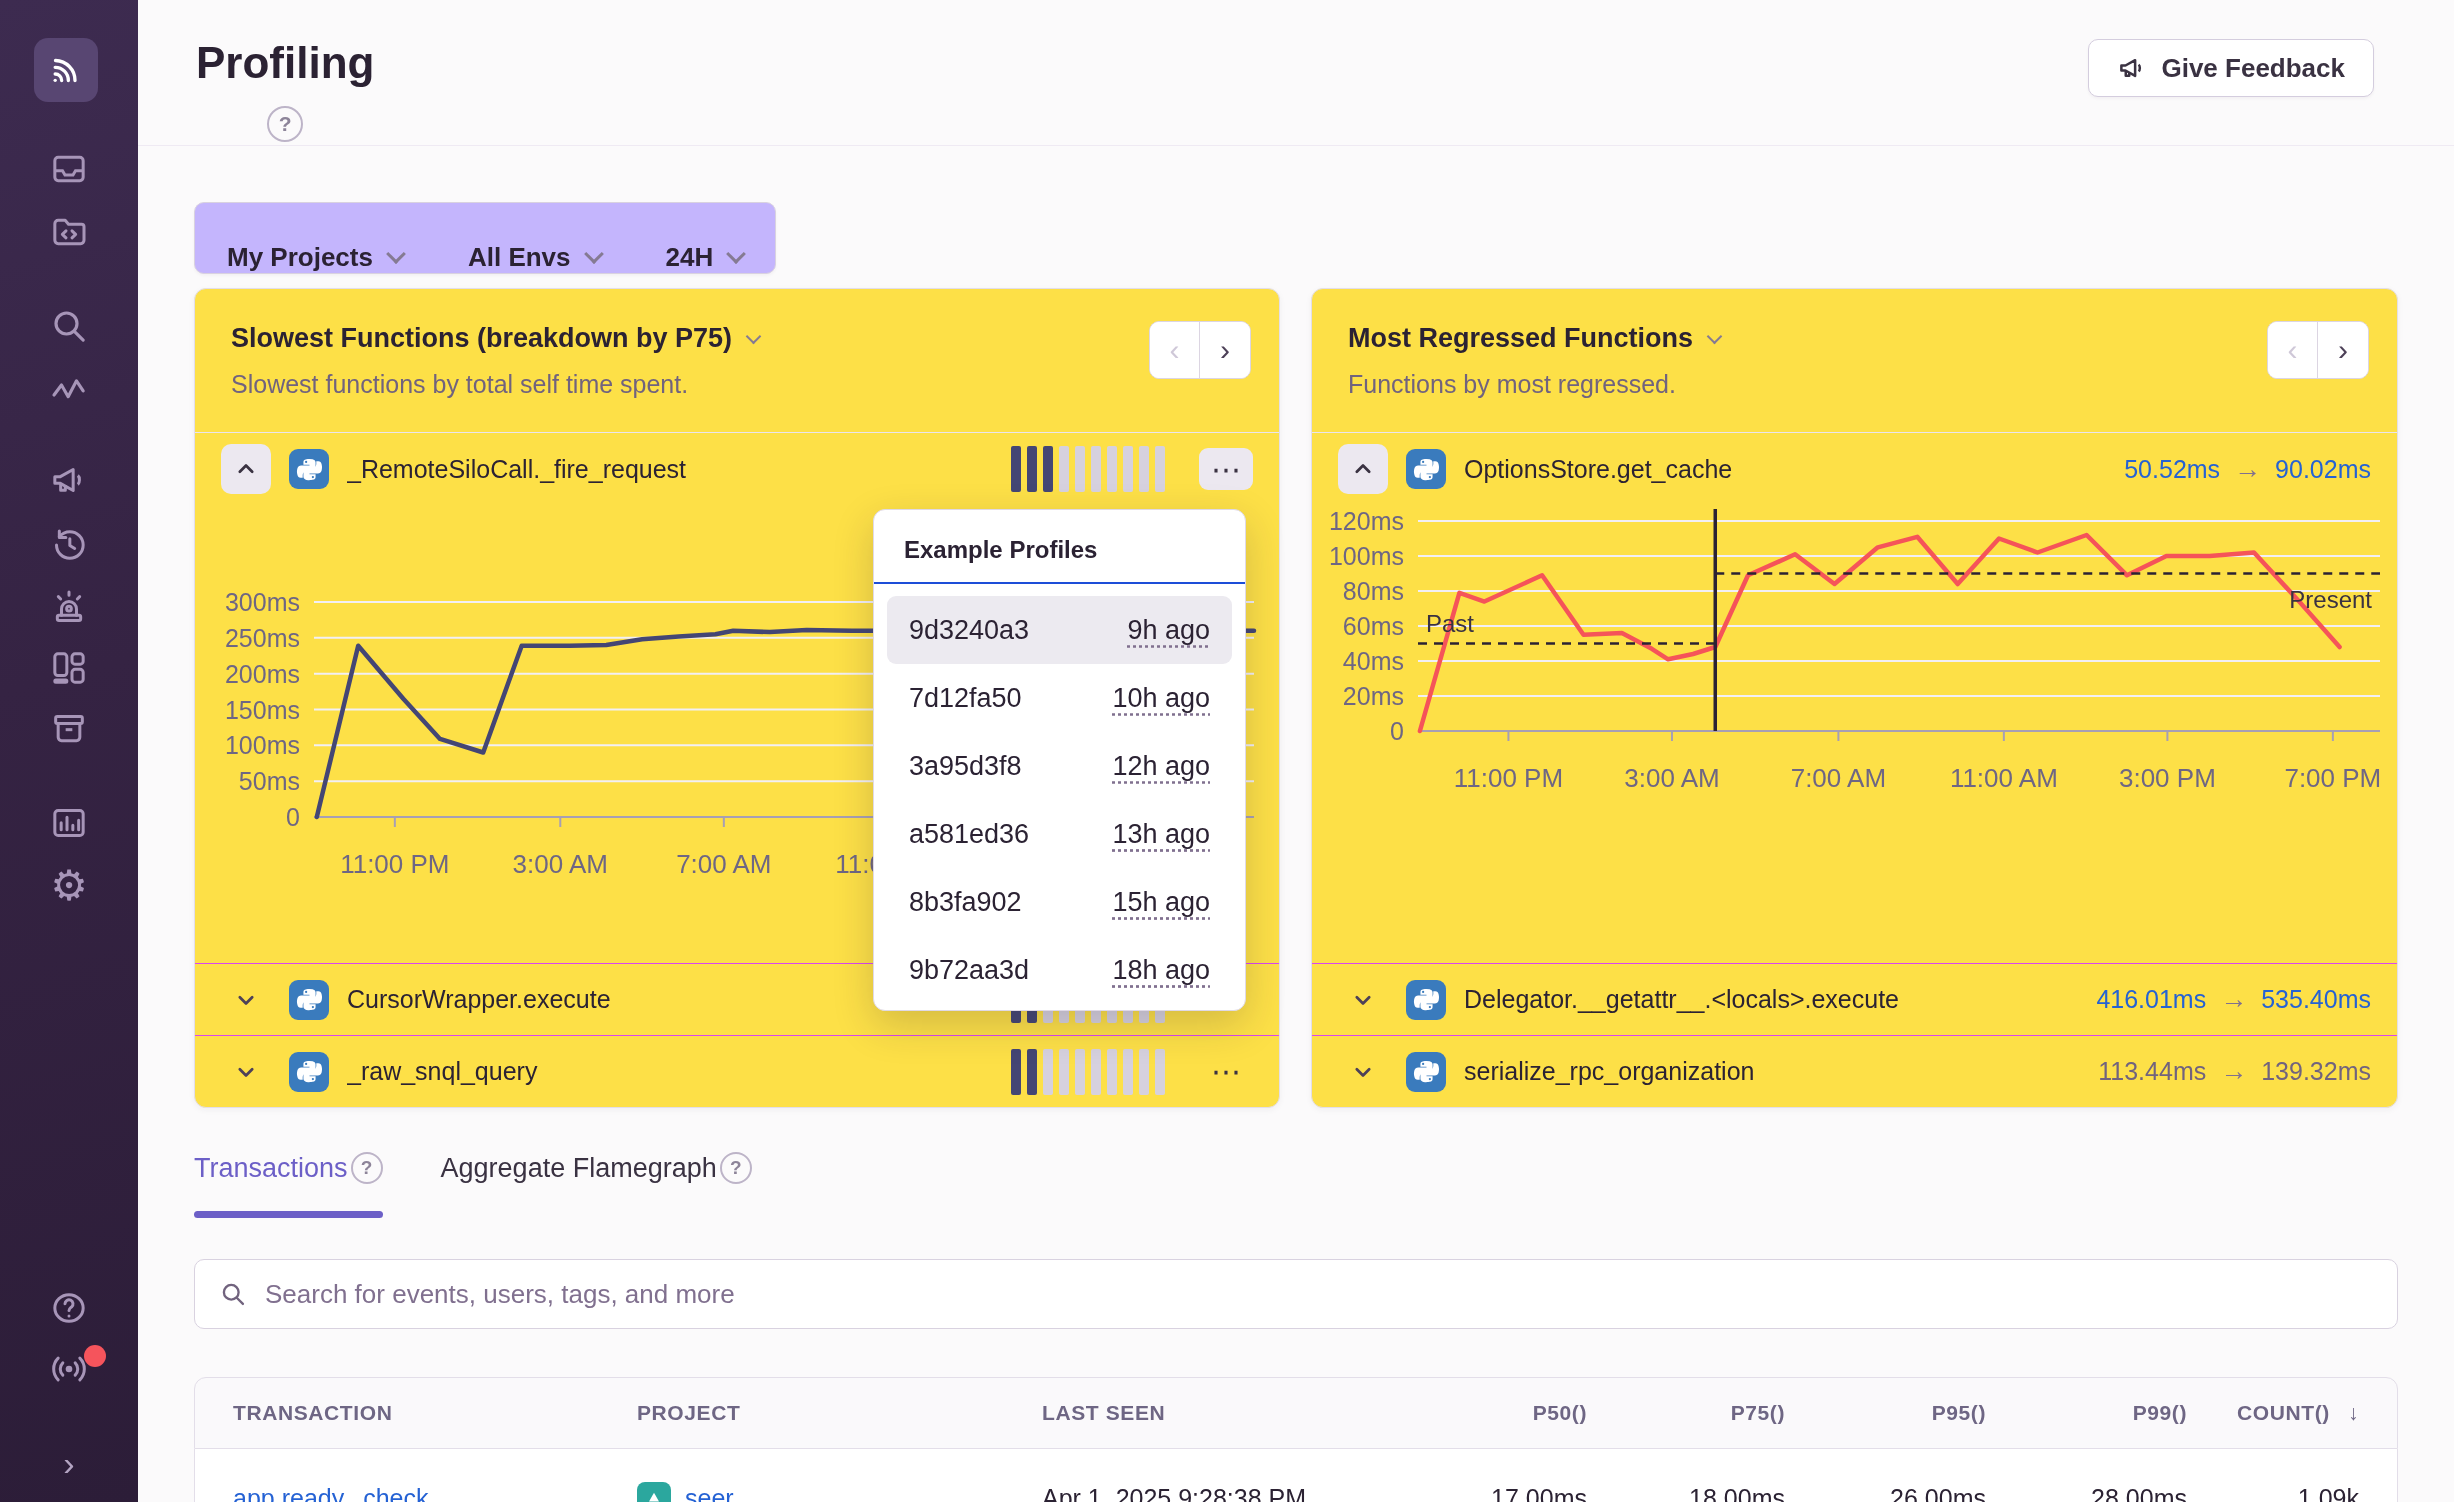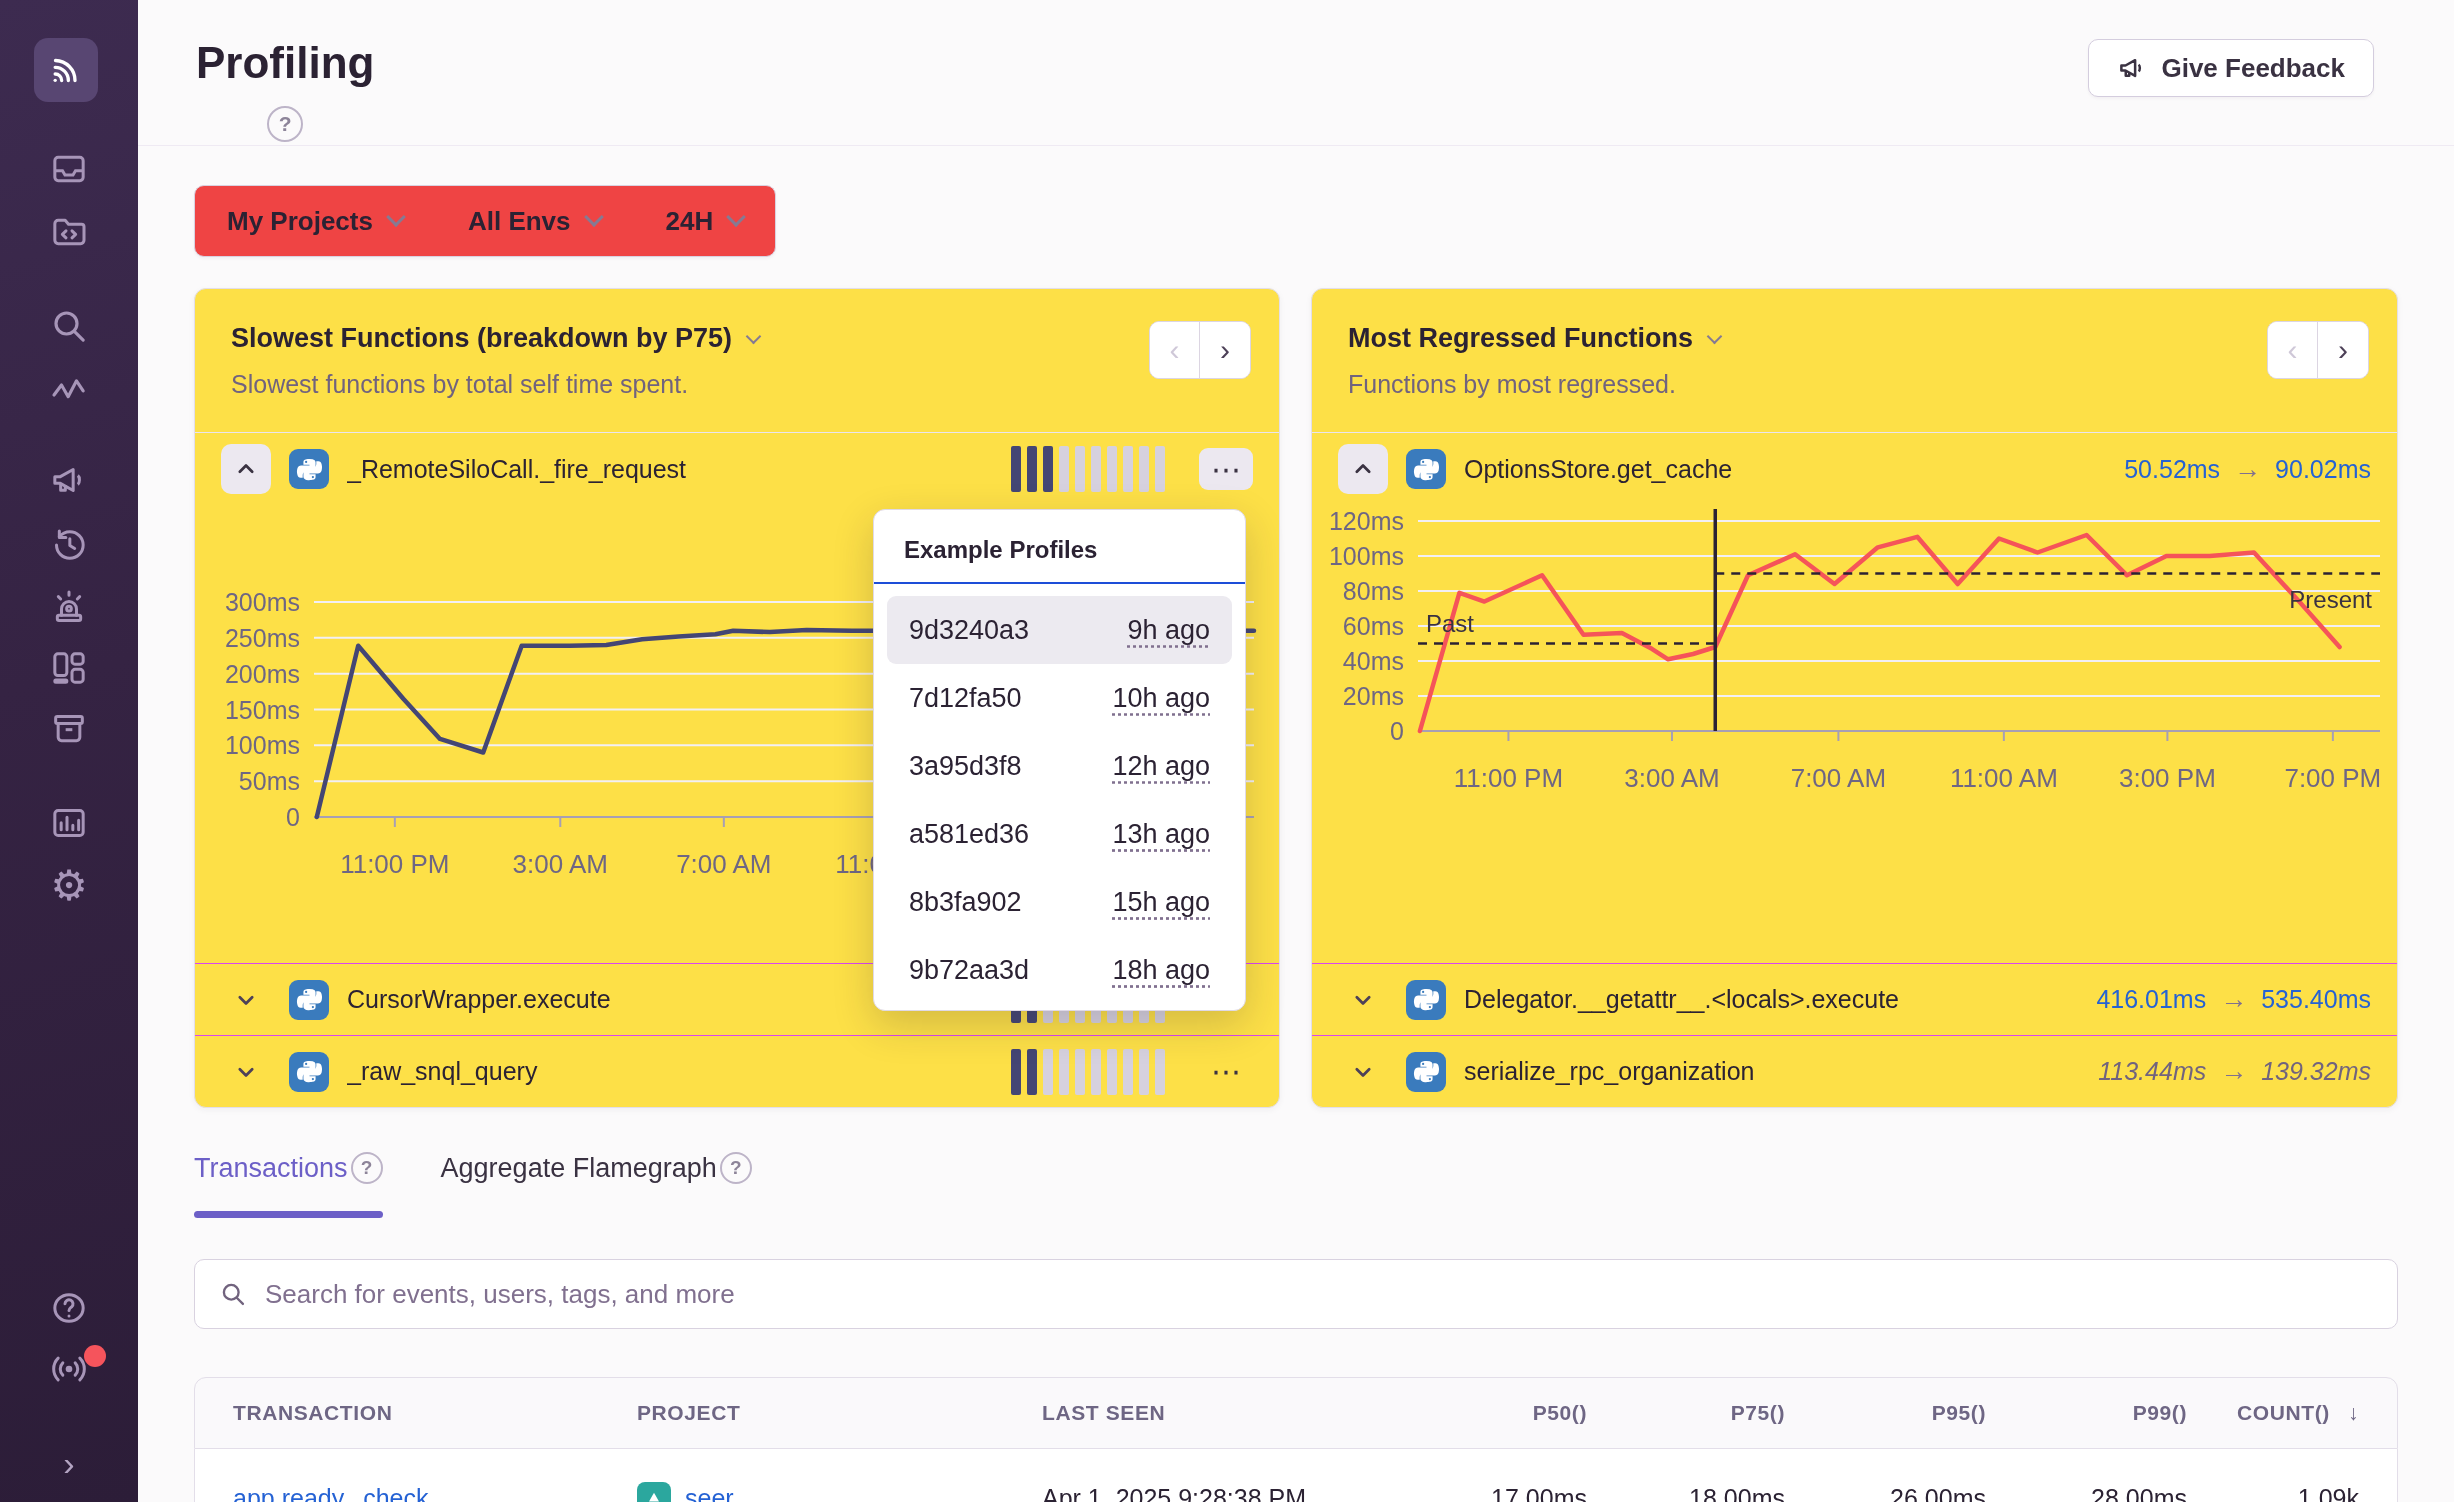--- a/index.html
+++ b/index.html
@@ -24,22 +24,22 @@
   .page-title{position:absolute;left:58px;top:38px;font-size:44px;font-weight:700;color:#2b2233;
               display:flex;align-items:center;gap:18px;flex-direction:column;}
   .hlp{width:36px;height:36px;border:2.5px solid #bdb4c8;border-radius:50%;color:#8d8499;
        font-size:21px;font-weight:700;display:inline-flex;align-items:center;justify-content:center;box-sizing:border-box;}
   .feedback-btn{position:absolute;right:80px;top:39px;height:58px;padding:0 28px;background:#fff;
        border:1px solid #d4cdde;border-radius:10px;display:inline-flex;align-items:center;gap:14px;
        font-size:26px;font-weight:700;color:#3a3242;box-shadow:0 2px 3px rgba(43,34,51,.04);}
   .feedback-btn svg{width:30px;height:30px;color:#3a3242;}
 
   
-  .filterbar{position:absolute;left:194px;top:185px;height:70px;background:#ef4444;
-       border:1px solid #d9d2e0;border-radius:10px;display:inline-flex;align-items:center;
+  .filterbar{position:absolute;left:194px;top:202px;height:70px;background:#c4b5fd;
+       border:1px solid #d9d2e0;border-radius:10px;display:inline-flex;align-items:flex-end;
        box-shadow:0 2px 3px rgba(43,34,51,.04);}
   .filter-seg{display:flex;align-items:center;gap:16px;padding:0 32px;font-size:26px;font-weight:700;color:#2b2233;}
   .filter-div{width:1px;background:#e4dee9;margin:12px 0;}
   .chev{width:11px;height:11px;border-right:3px solid #857a93;border-bottom:3px solid #857a93;
         transform:rotate(45deg);margin-top:-8px;display:inline-block;}
 
   
   .card{position:absolute;top:288px;background:#fde047;border:1px solid #e3dee9;border-radius:12px;
         box-shadow:0 2px 6px rgba(43,34,51,.05);box-sizing:border-box;}
   #card-slowest{left:194px;width:1086px;height:820px;}
@@ -65,21 +65,21 @@
   .py-icon svg{width:27px;height:27px;}
   .fn-name{font-size:25px;color:#2b2233;white-space:nowrap;overflow:hidden;flex:1;}
   .bars{display:flex;gap:6px;margin-right:16px;}
   .bars i{width:10px;height:46px;border-radius:2px;background:#d6d1de;}
   .bars i.on{background:#444674;}
   .more-btn{width:54px;height:42px;border-radius:9px;background:#ece8f0;border:none;color:#3a3242;
             font-size:30px;display:flex;align-items:center;justify-content:center;flex:0 0 auto;}
   .more-btn.plain{background:transparent;}
   .delta{display:flex;align-items:center;gap:14px;font-size:25px;flex:0 0 auto;}
   .delta .v{color:#2562d4;}
-  .delta.muted .v{color:#71637e;font-style:italic;}
+  .delta.muted .v{color:#71637e;}
   .delta .arr{color:#80708f;font-size:27px;}
   .chart-wrap{position:relative;height:458px;}
   .chart-wrap svg{position:absolute;left:0;top:0;}
 
   
   .popup{position:absolute;left:873px;top:509px;width:373px;height:502px;background:#fff;
          border:1px solid #dfd9e6;border-radius:12px;box-shadow:0 14px 40px rgba(43,34,51,.20);
          z-index:40;box-sizing:border-box;}
   .popup-head{padding:26px 30px 18px;font-size:24px;font-weight:700;color:#2b2233;border-bottom:2px solid #1d4ed8;}
   .popup-list{padding:12px 13px;}

